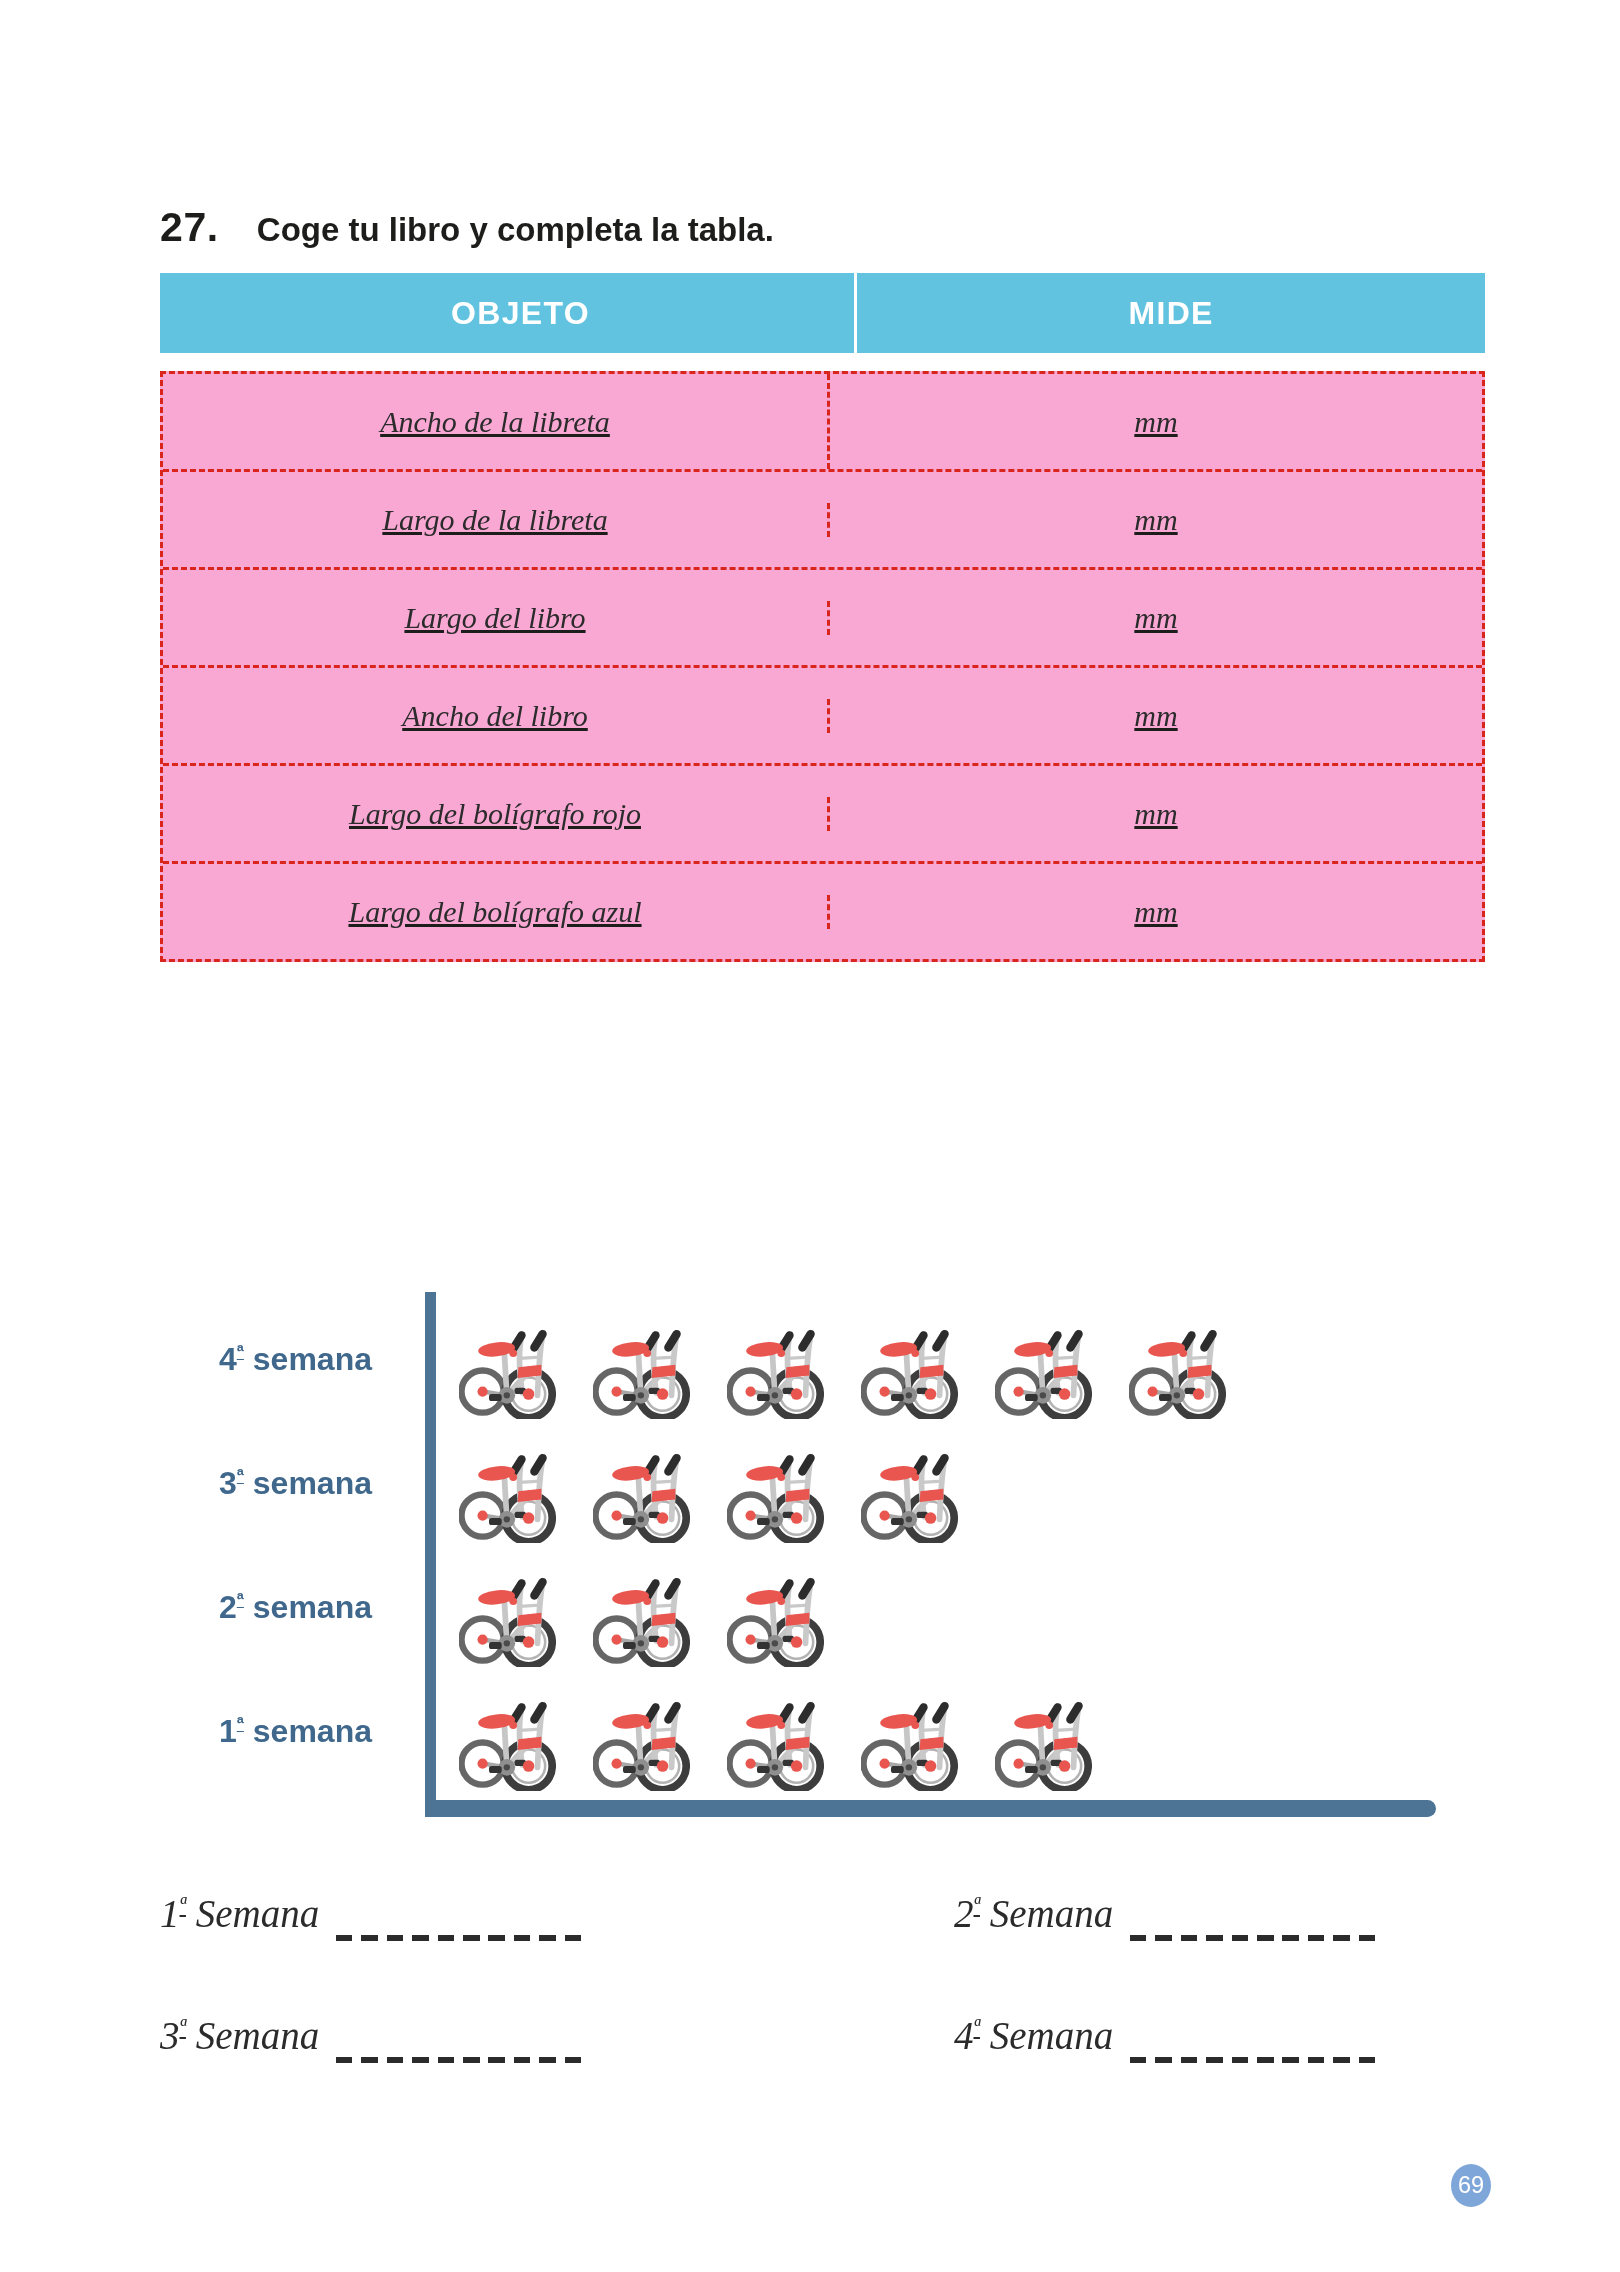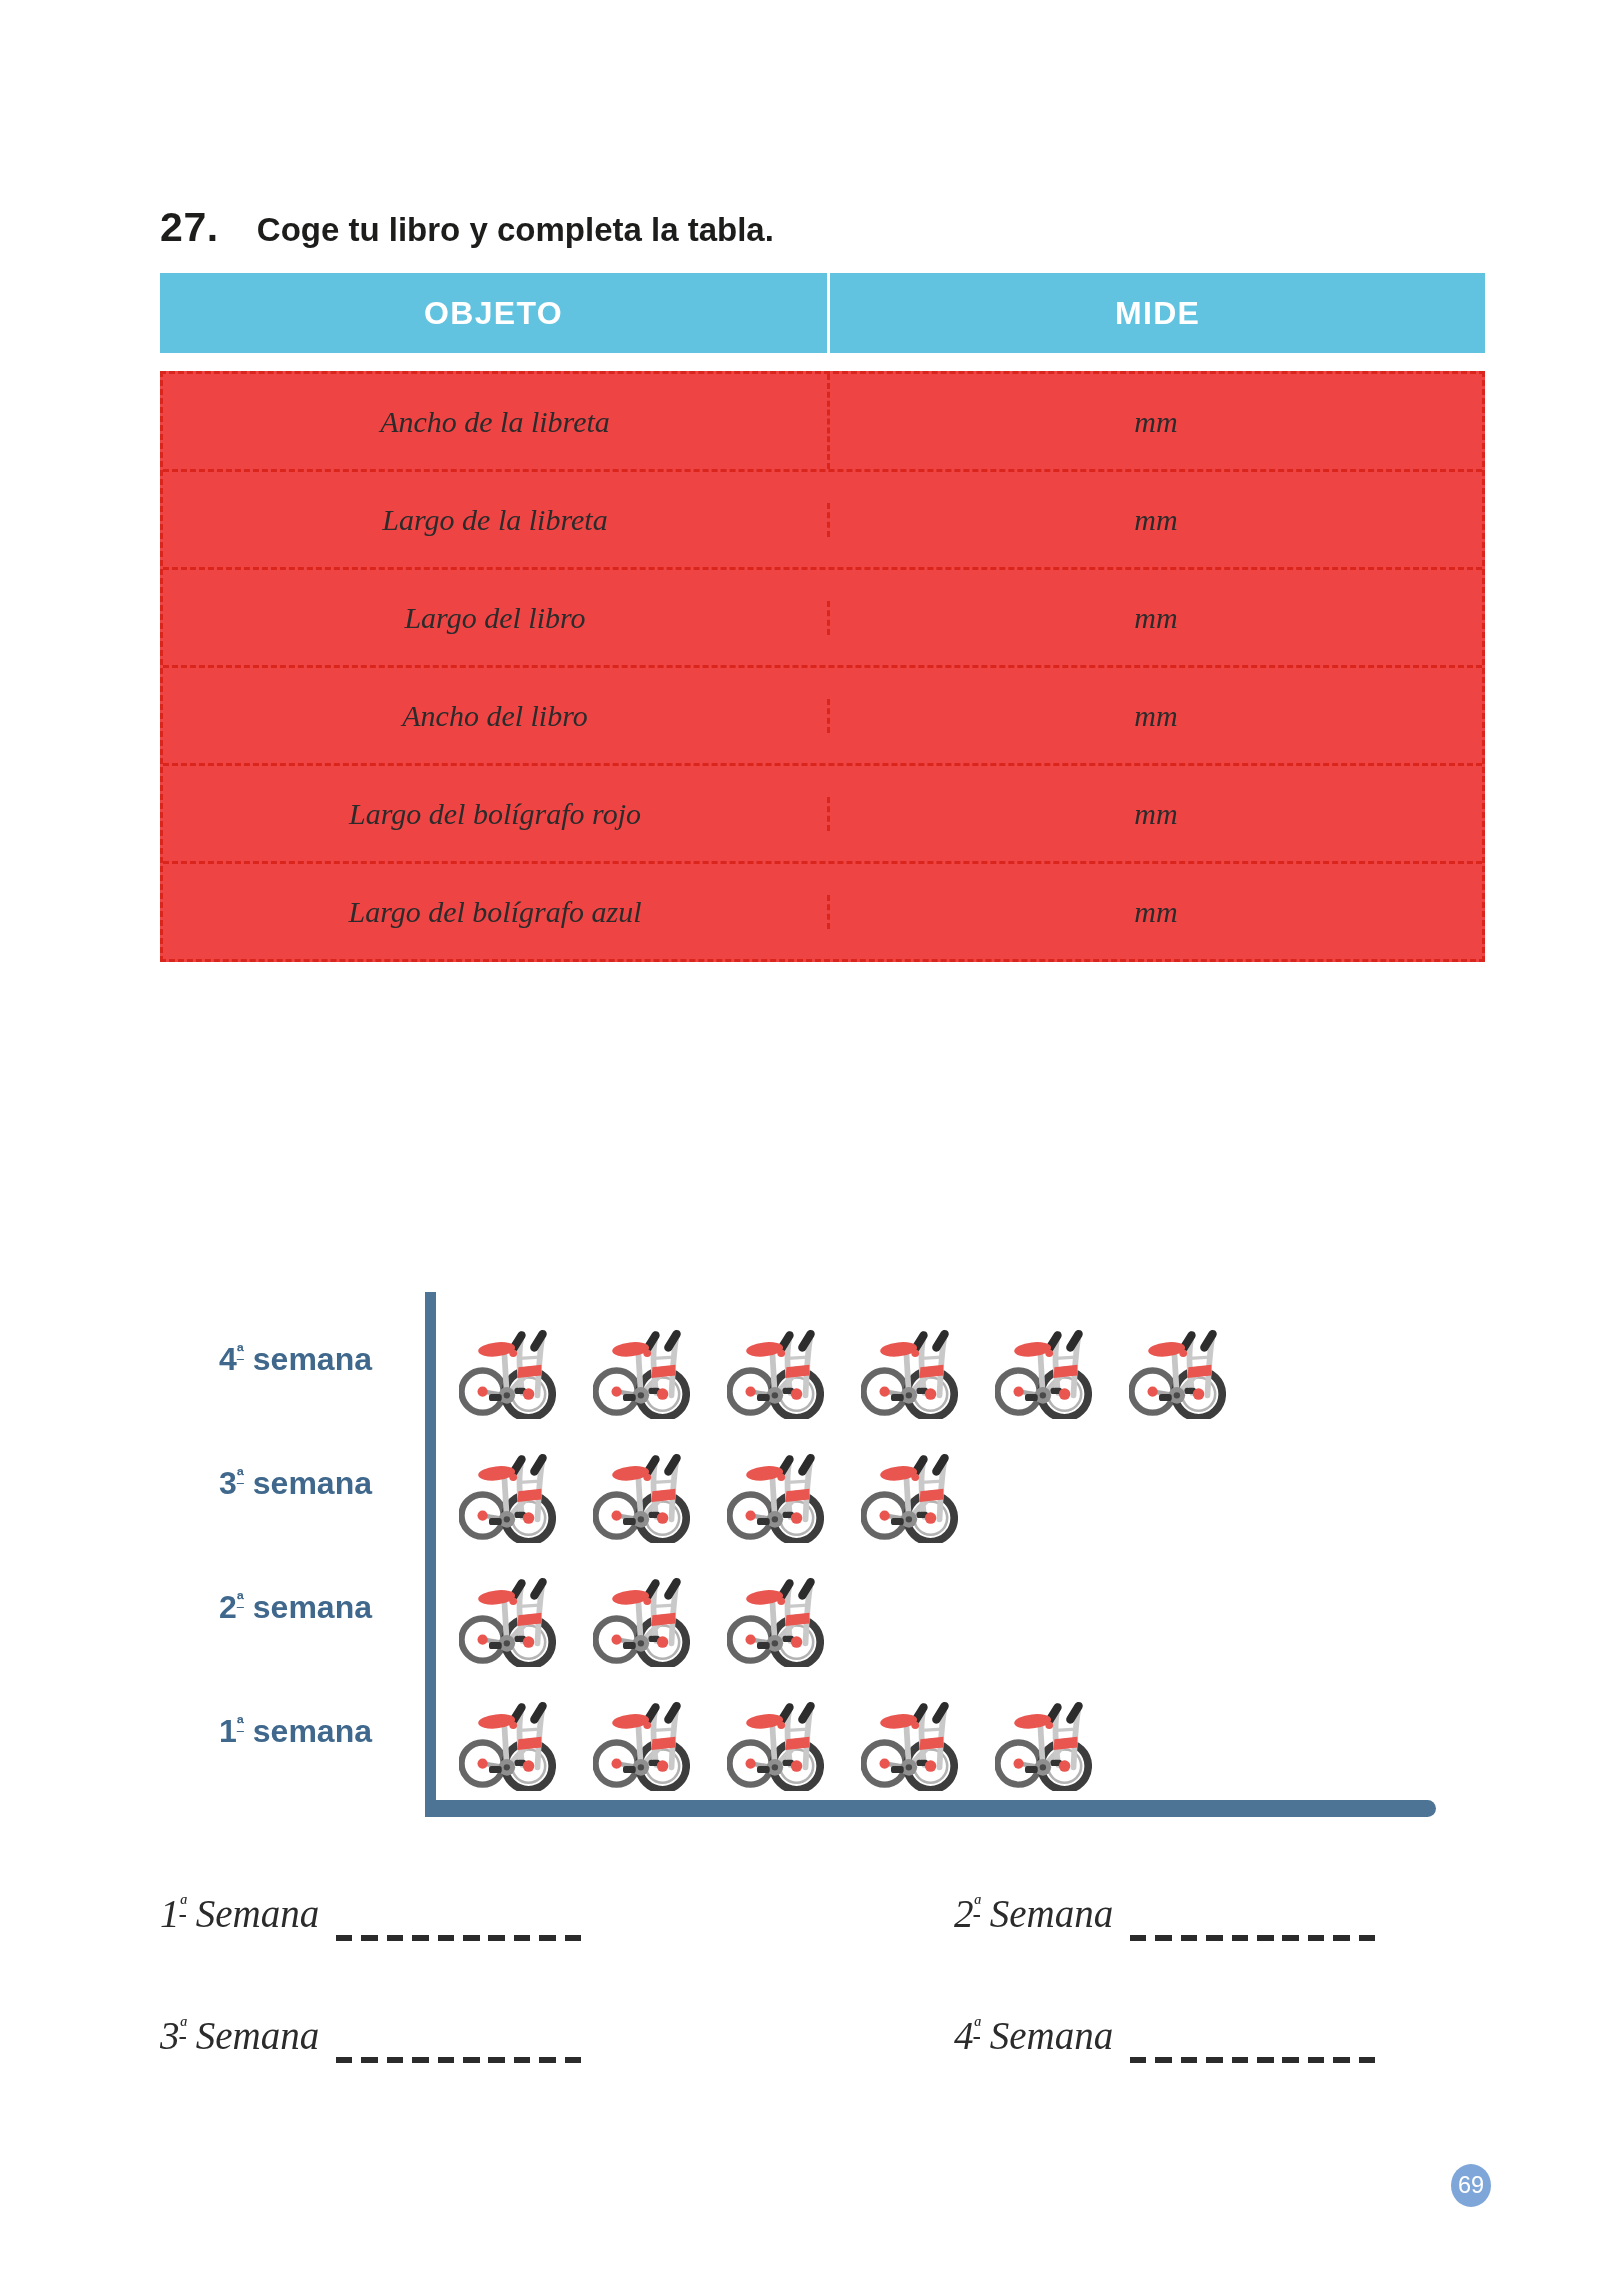--- a/index.html
+++ b/index.html
@@ -9,25 +9,25 @@
   
   .ex-p{position:absolute;left:160px;font-size:33px;font-weight:700;line-height:1.5;color:#1d1d1b;}
   .ex-num{font-size:41px;font-weight:700;margin-right:38px;letter-spacing:0.6px;}
   #ex27-head{top:164px;width:1340px;}
   #ex28-head{top:1140px;width:1340px;}
 
   
   #table-head{position:absolute;left:160px;top:273px;width:1325px;height:80px;display:flex;}
   .th{background:#62c3e0;color:#ffffff;font-weight:700;font-size:32px;letter-spacing:1.3px;
       display:flex;align-items:center;justify-content:center;}
-  .th.c1{width:667px;}
+  .th.c1{width:667px;padding-left:27px;}
   .th-gap{width:3.2px;background:#ffffff;}
   .th.c2{flex:1;}
   #table-body{position:absolute;left:160px;top:371px;width:1325px;border:3.2px dashed #d9251c;
-      box-sizing:border-box;background:#ef4444;}
+      box-sizing:border-box;background:#f9a8d4;text-decoration:underline;}
   .t-row{display:flex;height:95px;}
   .t-row + .t-row{border-top:3.2px dashed #d9251c;align-items:center;}
   .t-cell{display:flex;align-items:center;justify-content:center;
       font-family:"Liberation Serif",serif;font-style:italic;font-size:30px;color:#2b2b2b;}
   .t-cell.obj{width:667px;border-right:3.2px dashed #d9251c;box-sizing:border-box;}
   .t-cell.mide{flex:1;}
 
   
   #followup{position:absolute;left:160px;top:1032px;width:1340px;
       font-size:33px;font-weight:700;color:#7ba9dc;}

